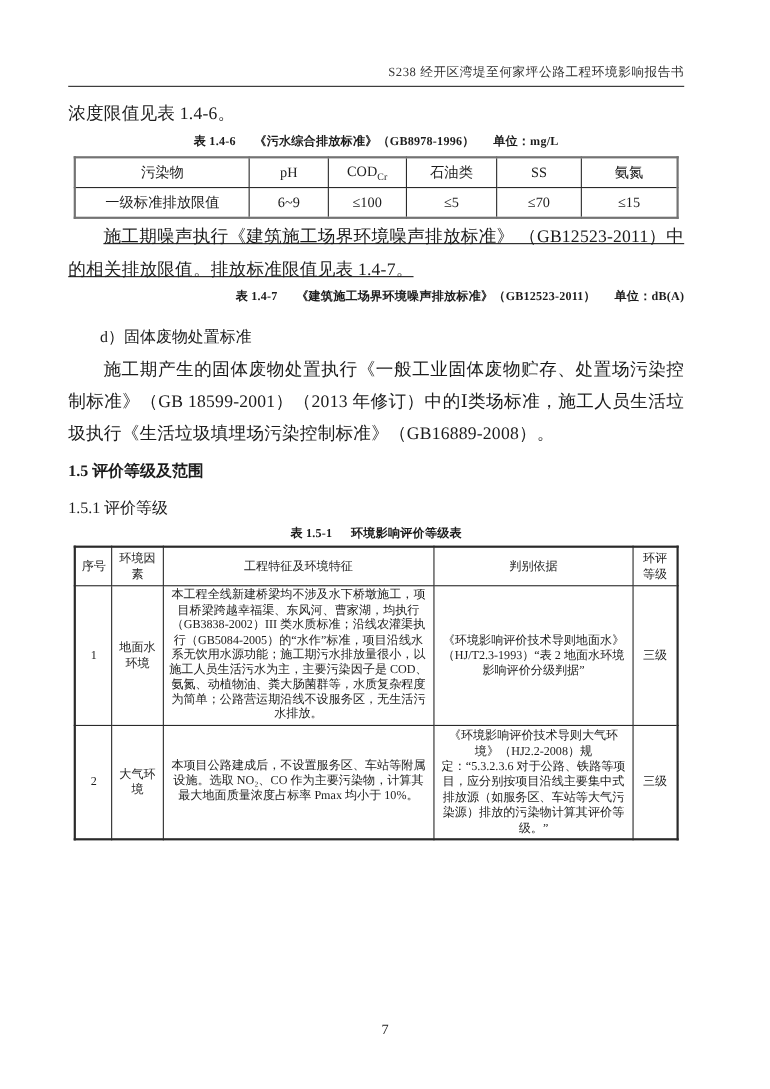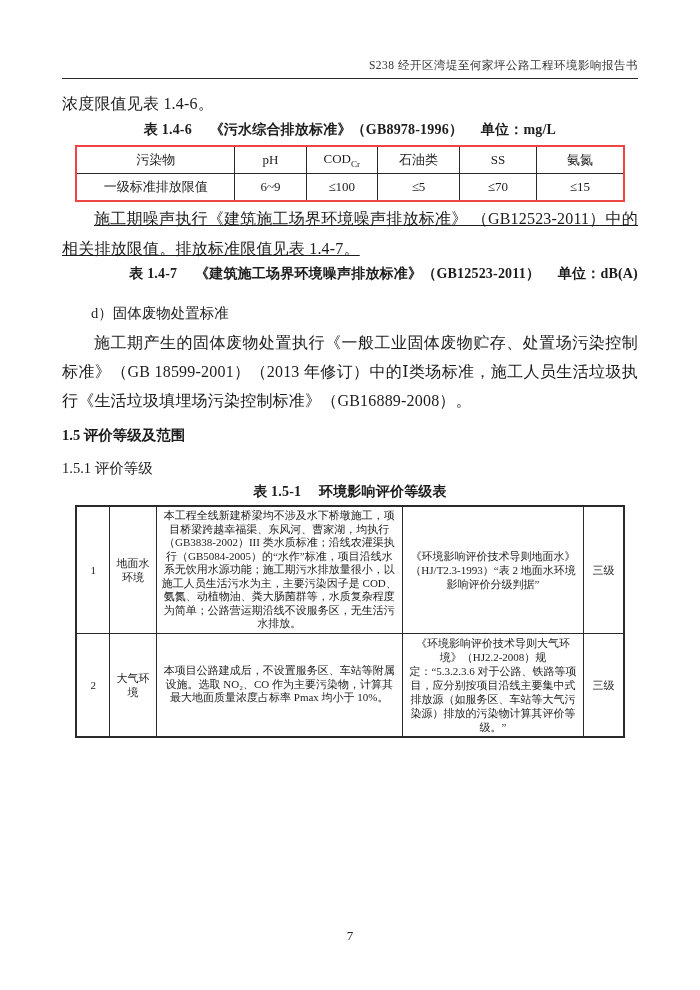--- a/index.html
+++ b/index.html
@@ -1,39 +1,39 @@
 <!DOCTYPE html>
 <html><head>
 <meta charset="utf-8">
 <style>
   html,body{margin:0;padding:0;background:#e8e8e8;}
   .page{
     width:700px;height:990px;background:#ffffff;position:relative;
     font-family:"Liberation Serif","DejaVu Serif",serif;
     color:#1c1c1c;margin:0 auto;overflow:hidden;box-sizing:border-box;
   }
-  .content{padding:58px 62px 0 62px;}
+  .content{padding:58px 78px 0 62px;}
   .doc-header{
     text-align:right;font-size:11.5px;letter-spacing:.5px;
     padding-bottom:5px;border-bottom:1.6px solid #2a2a2a;color:#333;
   }
   .para{
     font-size:16px;line-height:30px;text-align:justify;margin:0;
     letter-spacing:.2px;
   }
   .indent2{text-indent:2em;}
   .tbl-caption{
-    text-align:center;font-weight:bold;font-size:14px;
+    text-align:center;font-weight:bold;font-size:11px;
     margin:4px 0 6px 0;letter-spacing:.2px;
   }
   .tbl-caption .cap-label{margin-right:14px;}
   .tbl-caption .cap-unit{margin-left:14px;}
   table.std{
     width:550px;margin:0 auto;border-collapse:collapse;
-    border:2px solid #ef4444;font-size:13px;table-layout:fixed;
+    border:2px solid #737373;font-size:13px;table-layout:fixed;
   }
   table.std th,table.std td{
     border:1px solid #2a2a2a;text-align:center;font-weight:normal;
     padding:3px 2px;height:20px;vertical-align:middle;
   }
   .sub{font-size:9px;vertical-align:sub;}
   .sec-heading{
     font-size:14.5px;margin:0;line-height:26px;text-indent:2em;
   }
   .num-heading{font-size:14.5px;line-height:24px;margin:0;}
@@ -126,20 +126,27 @@
 
     <table class="big">
       <colgroup>
         <col style="width:6.2%">
           <col style="width:8.4%">
           <col style="width:45%">
         <col style="width:33%">
           <col style="width:7.4%">
       </colgroup>
       <tbody>
+          <tr>
+        <th>序号</th>
+        <th>环境因素</th>
+        <th>工程特征及环境特征</th>
+        <th>判别依据</th>
+        <th>环评等级</th>
+      </tr>
       <tr>
         <td>1</td>
         <td>地面水环境</td>
         <td class="feature-cell">本工程全线新建桥梁均不涉及水下桥墩施工，项目桥梁跨越幸福渠、东风河、曹家湖，均执行（GB3838-2002）III 类水质标准；沿线农灌渠执行（GB5084-2005）的“水作”标准，项目沿线水系无饮用水源功能；施工期污水排放量很小，以施工人员生活污水为主，主要污染因子是 COD、氨氮、动植物油、粪大肠菌群等，水质复杂程度为简单；公路营运期沿线不设服务区，无生活污水排放。</td>
         <td class="basis-cell">《环境影响评价技术导则地面水》（HJ/T2.3-1993）“表 2 地面水环境影响评价分级判据”</td>
         <td>三级</td>
       </tr>
       <tr>
         <td>2</td>
         <td>大气环境</td>

